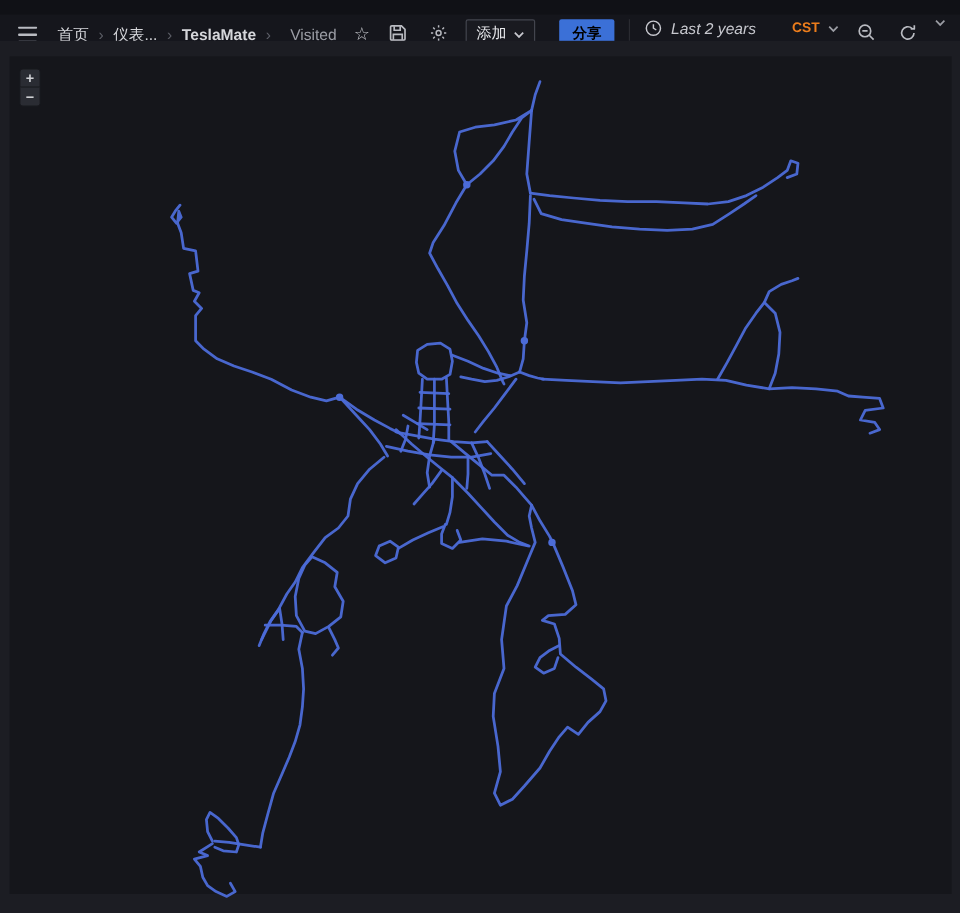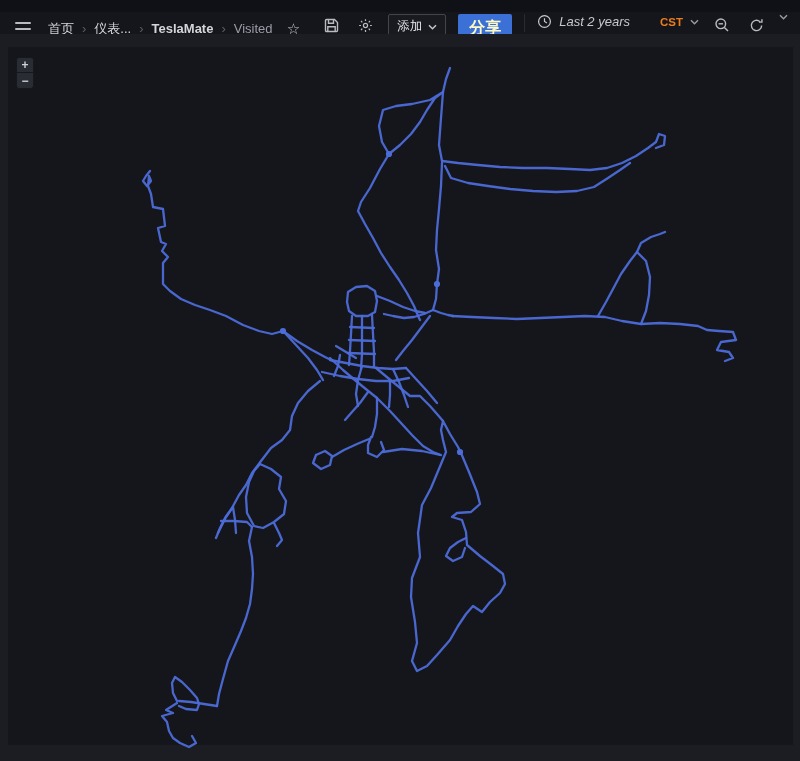--- a/index.html
+++ b/index.html
@@ -8,28 +8,28 @@
   
   .topnav{position:absolute;top:12px;left:0;right:0;height:34px;background:#15161c;
     border-bottom:1px solid #08080b;display:flex;align-items:center;padding:0 12px;box-sizing:border-box;}
   .icon-btn{display:flex;align-items:center;justify-content:center;width:22px;height:22px;
     color:#b9bbc1;cursor:pointer;flex:0 0 auto;}
   .icon-btn svg{display:block;}
   .burger{margin-right:14px;}
   .crumbs{display:flex;align-items:center;gap:8px;font-size:13px;}
   .crumb{color:#d5d6da;}
   .crumb.bold{font-weight:700;}
-  .crumb.current{color:#9b9da5;}
+  .crumb.current{color:#9b9da5;margin-left:8px;}
   .crumb-sep{color:#5c5e66;font-size:13px;}
   .star{margin-left:10px;font-size:15px;color:#c3c4ca;line-height:1;}
   .right-group{margin-left:auto;display:flex;align-items:flex-start;gap:12px;}
   .btn-outline{display:flex;align-items:center;gap:6px;border:1px solid #43454e;border-radius:2px;
     padding:3px 8px;color:#e8e9ec;font-size:12.5px;background:#191a20;cursor:pointer;}
-  .btn-primary{background:#3b70d7;color:#fef9c3;border-radius:2px;padding:4px 11px;
-    font-size:16px;font-weight:700;cursor:pointer;}
+  .btn-primary{background:#3b70d7;color:#000000;border-radius:2px;padding:4px 11px;
+    font-size:12px;font-weight:700;cursor:pointer;margin-left:8px;}
   .vdiv{width:1px;height:18px;background:#2a2b31;}
   .timepick{display:flex;align-items:center;gap:7px;cursor:pointer;}
   .time-label{color:#c7c8ce;font-size:13px;font-style:italic;}
   .tz{color:#ec7d1c;font-size:11.5px;font-weight:700;margin-left:23px;}
   .chev{display:block;}
   
   .page{position:absolute;top:34px;left:0;right:0;bottom:0;background:#1c1d23;}
   .panel{position:absolute;top:13px;left:8px;right:7px;bottom:16px;background:#15161b;}
   .zoomctl{position:absolute;top:10px;left:8px;z-index:5;display:flex;flex-direction:column;}
   .zoombtn{width:18px;height:16px;background:#2a2c33;border:1px solid #17181d;color:#cfd0d4;

